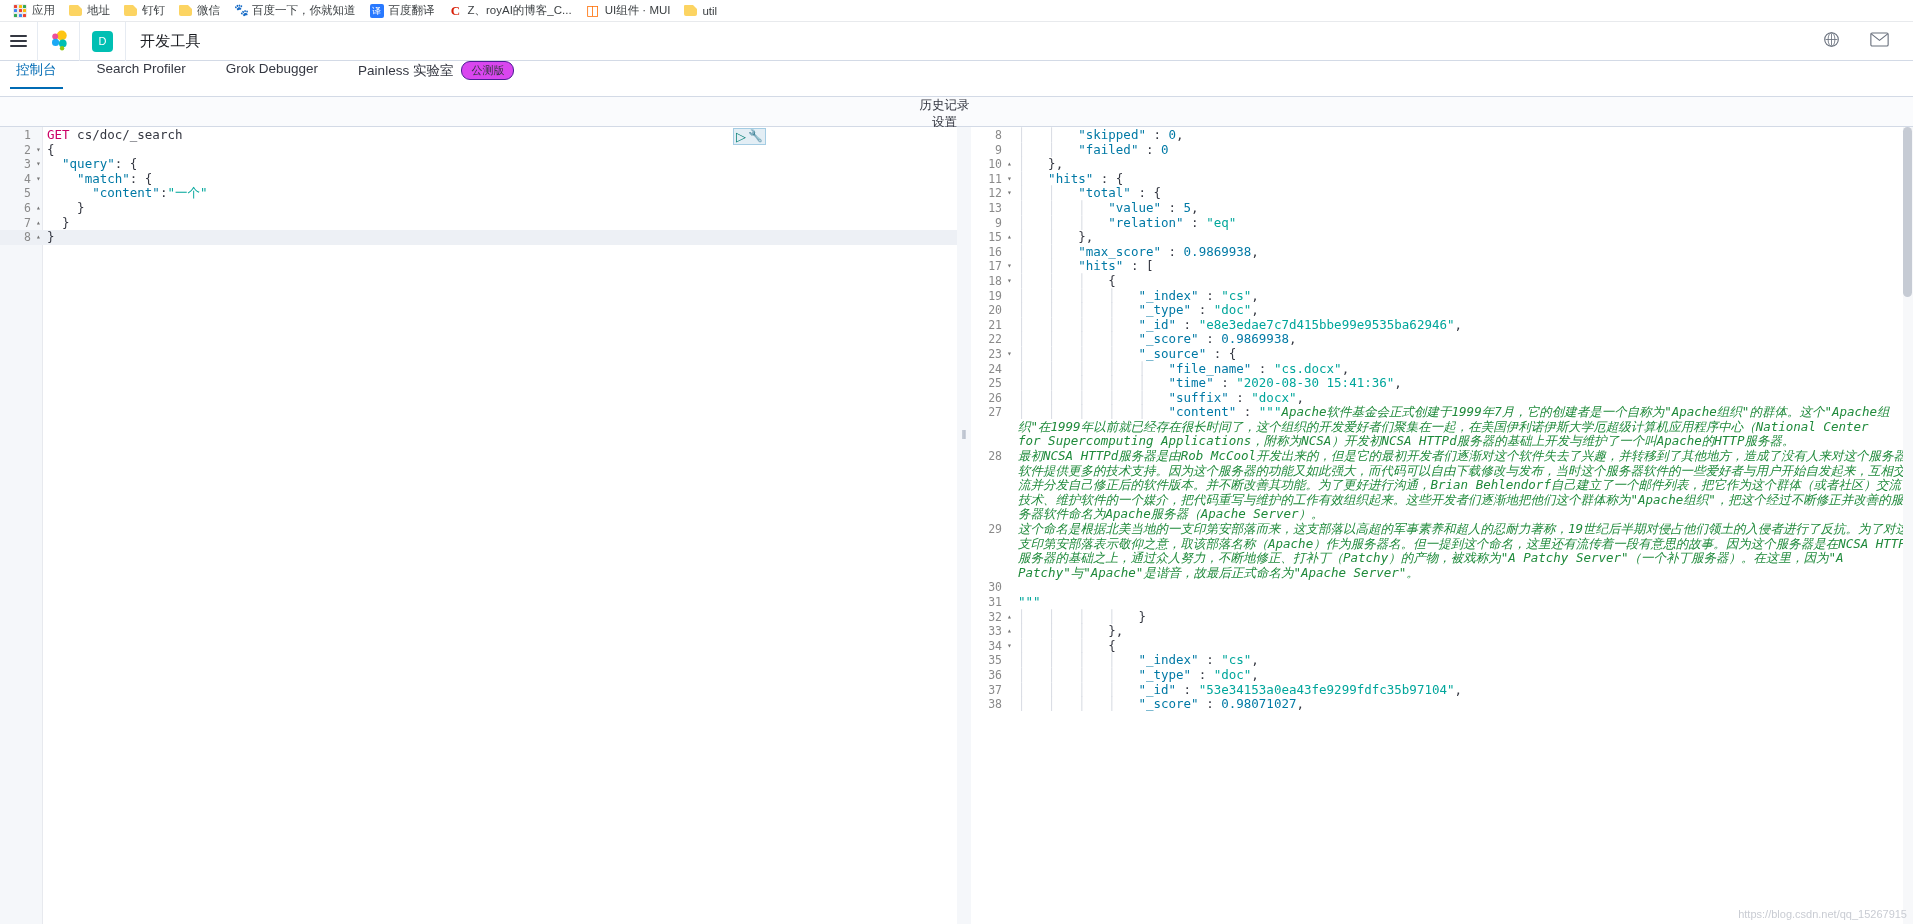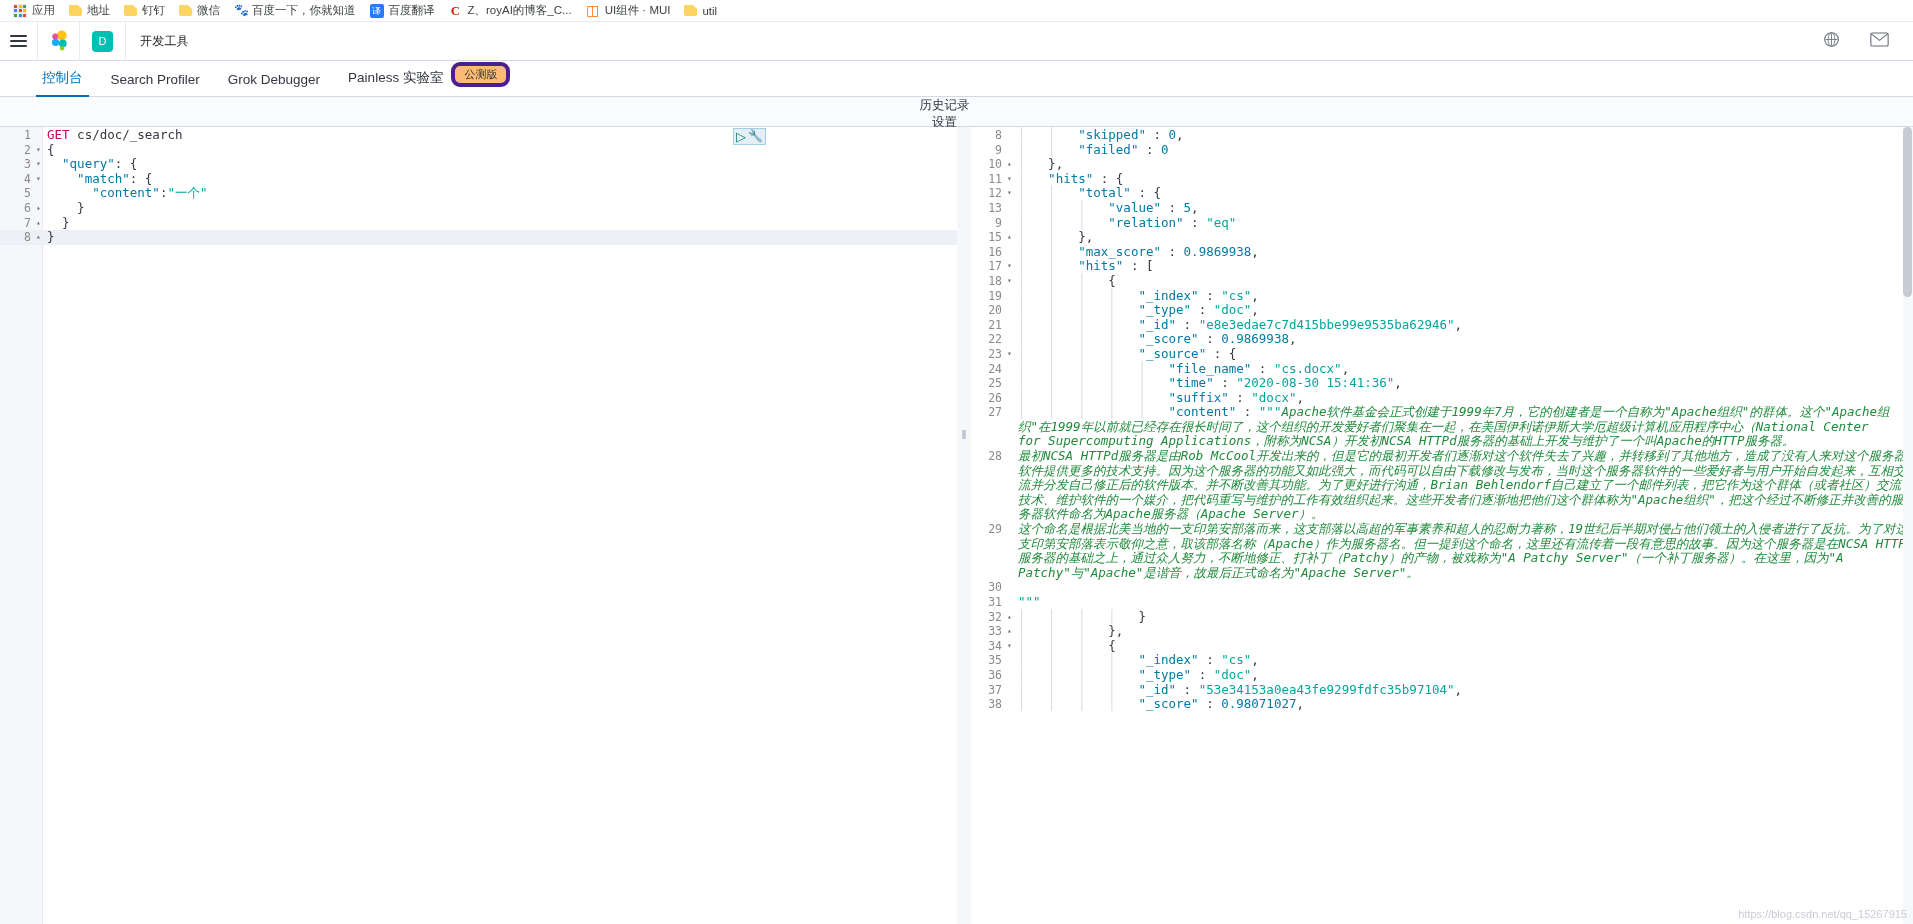--- a/index.html
+++ b/index.html
@@ -45,36 +45,36 @@
   }
   .knav-cell { height: 39px; display:flex; align-items:center; justify-content:center;
                border-right: 1px solid #e6ebf2; }
   .knav-burger { width: 38px; }
   .burger { width: 17px; height: 12px; display:flex; flex-direction:column; justify-content:space-between; }
   .burger span { display:block; height:1.6px; background:#343741; border-radius:1px; }
   .knav-logo { width: 42px; }
   .knav-space { width: 46px; }
   .space-badge { width:21px;height:21px;border-radius:4px;background:#00bfb3;color:#fff;
                  font-size:11px;display:flex;align-items:center;justify-content:center;font-weight:500; }
-  .knav-title { padding-left: 14px; font-size: 12px; color:#1a1c21; letter-spacing:.2px; }
+  .knav-title { padding-left: 14px; font-size: 15px; color:#1a1c21; letter-spacing:.2px; }
   .knav-right { margin-left:auto; display:flex; align-items:center; gap: 30px; padding-right: 24px; }
   .knav-icon { color:#69707d; }
 
   
   .apptabs {
-    height: 36px; display: flex; align-items: flex-end; gap: 0;
-    padding: 0 28px; background:#fff; border-bottom:1px solid #d3dae6;
+    height: 36px; display: flex; align-items: flex-start; gap: 12px;
+    padding: 0 2px; background:#fff; border-bottom:1px solid #d3dae6;
   }
   .tab { font-size: 13.5px; color:#343741; padding: 0 14px 9px 14px; position: relative;
          display:flex; align-items:flex-end; gap: 8px; white-space:nowrap; }
   .tab.active { color:#006bb4; font-weight:400; }
   .tab.active:after { content:''; position:absolute; left:8px; right:8px; bottom:-1px;
                       height:2px; background:#006bb4; }
-  .beta { border:4px solid #4c1d95; border-radius:9px; font-size:11px; color:#343741;
-          padding: 1px 9px 2px; background:#fdba74; line-height:14px; }
+  .beta { border:1px solid #4c1d95; border-radius:9px; font-size:11px; color:#343741;
+          padding: 1px 9px 2px; background:#d946ef; line-height:14px; }
 
   
   .cbar { height: 30px; display:flex; align-items:center; padding: 0 18px; background:#fafbfd;
           border-bottom:1px solid #d3dae6; position:relative;flex-direction:column; }
   .cbar-item { font-size: 12.5px; color:#343741; margin-right: 24px; }
   .cbar-right { margin-left:auto; display:flex; align-items:center; gap:0; }
   .pill-ok { background:#6dccb1; color:#014d3f; font-size:11px; padding:2px 10px; border-radius:3px; }
   .pill-ms { color:#343741; font-size:14px; padding-right:4px; }
 
   

